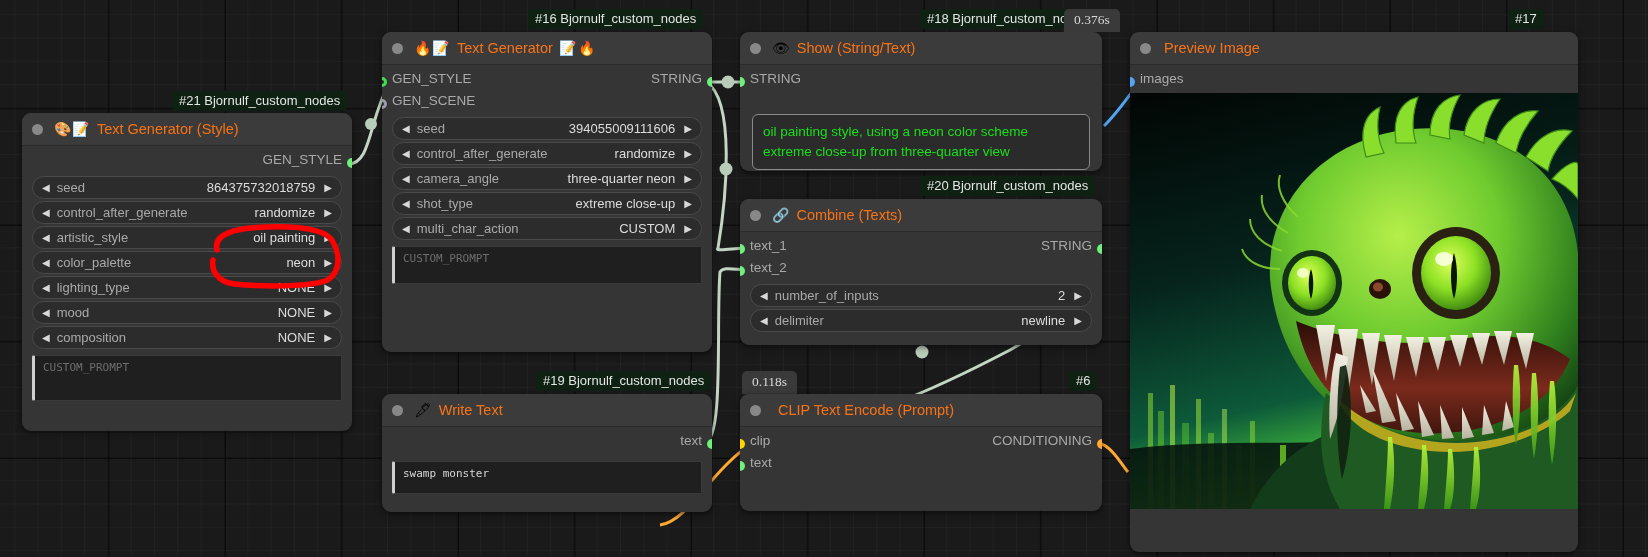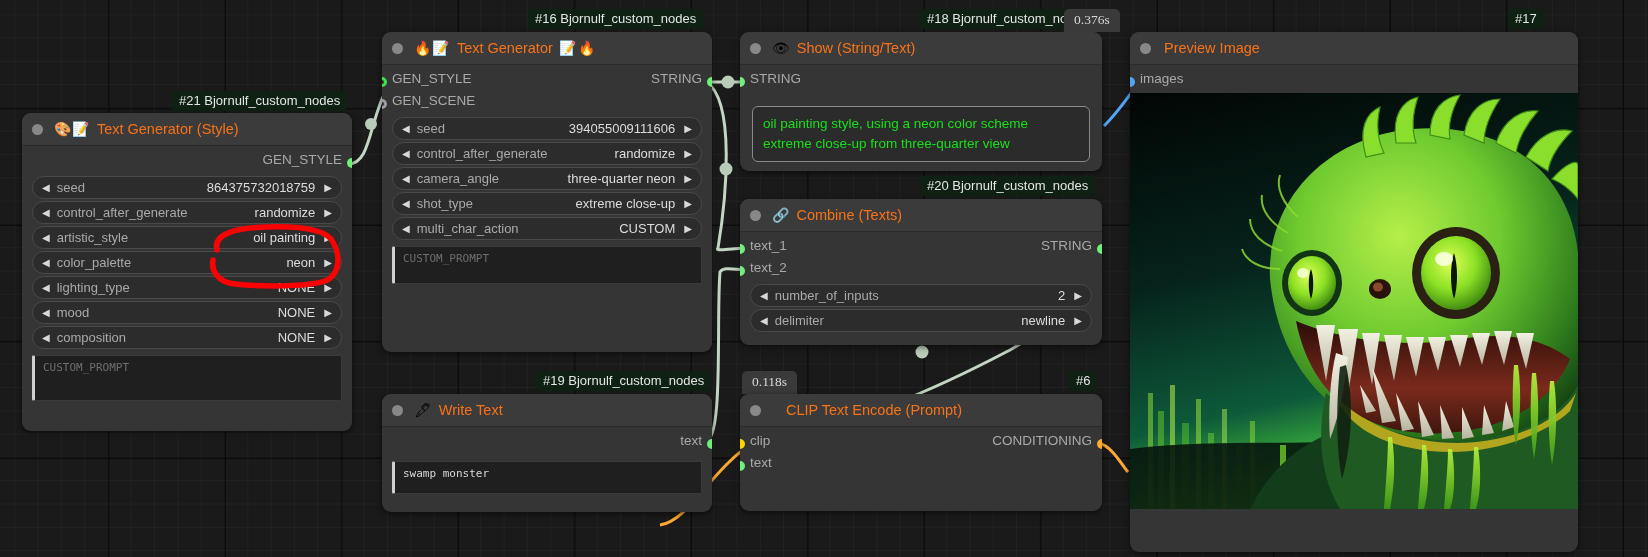--- a/index.html
+++ b/index.html
@@ -96,21 +96,21 @@
     color:#6e6e6e;
     font-family:"DejaVu Sans Mono", monospace;
     font-size:11px;
     line-height:1.35;
     white-space:pre-wrap;
     word-break:break-word;
   }
   .textwidget.filled{color:#d6d6d6;}
 
   .showbox{
-    margin:13px 12px 6px 12px;
+    margin:21px 12px 6px 12px;
     background:#2b2b2b;
     border:1px solid #8a8a8a;
     border-radius:6px;
     padding:7px 10px 8px 10px;
     box-sizing:border-box;
     color:#18e018;
     font-size:13.5px;
     line-height:1.45;
     white-space:pre-wrap;
   }
@@ -355,21 +355,21 @@
       </div>
       <div class="textwidget filled" style="height:33px;">swamp monster</div>
     </div>
   </div>
 
   <div class="timebadge" style="left:742px;top:371px;">0.118s</div>
   <div class="badge" style="left:1069px;top:371px;">#6</div>
   <div class="node" id="node-clip" style="left:740px;top:394px;width:362px;height:117px;">
     <div class="node-title">
       <div class="collapse-dot"></div>
-      <span class="title-text" style="margin-left:14px;">CLIP Text Encode (Prompt)</span>
+      <span class="title-text" style="margin-left:6px;">CLIP Text Encode (Prompt)</span>
     </div>
     <div class="node-body">
       <div class="slot-row">
         <span class="slot-in" style="background:#FFD400;top:6px;"></span>
         <span class="slot-label">clip</span>
         <span class="slot-label out">CONDITIONING</span>
         <span class="slot-out" style="background:#FFA931;top:6px;"></span>
       </div>
       <div class="slot-row">
         <span class="slot-in" style="background:#6ef07a;top:6px;"></span>

